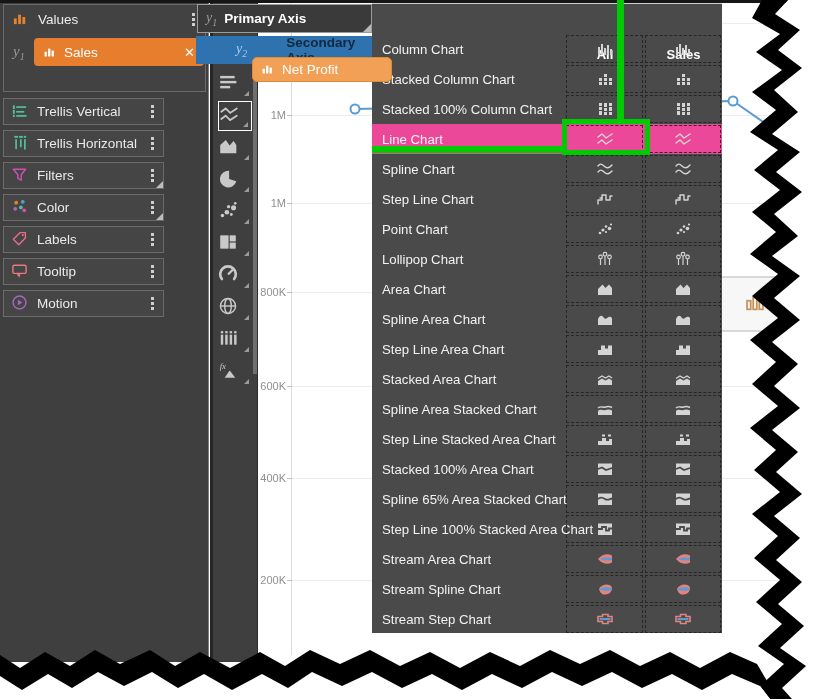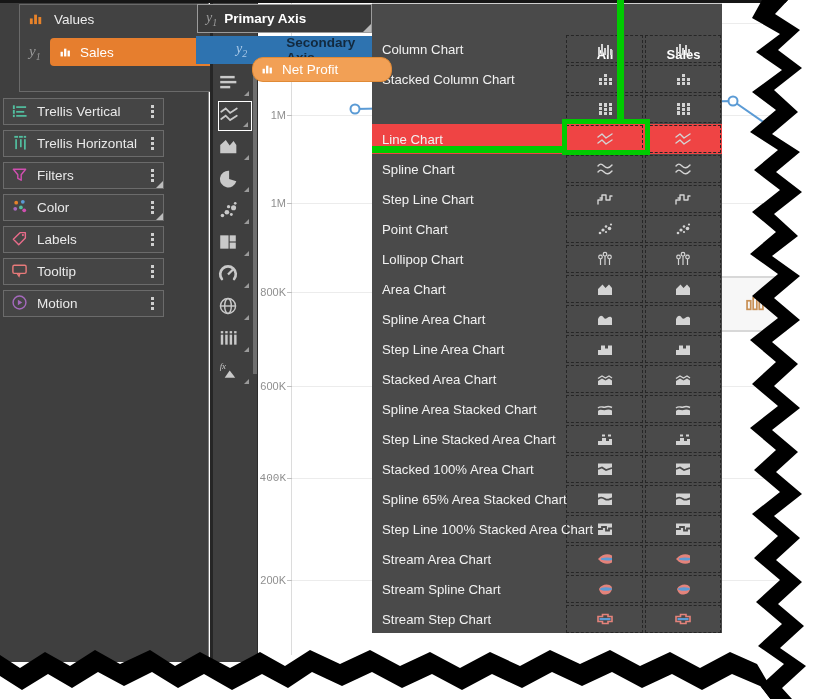--- a/index.html
+++ b/index.html
@@ -16,21 +16,21 @@
   .mini-panel{position:absolute;left:722px;top:276px;width:66px;height:56px;background:#f7f7f7;
     border-top:2px solid #d8d8d8;border-bottom:2px solid #d8d8d8;z-index:3;
     display:flex;align-items:center;justify-content:center;}
 
   .top-strip{position:absolute;left:0;top:0;width:792px;height:3px;background:#161616;z-index:25;}
 
   
   .sidebar{position:absolute;left:0;top:0;width:209px;height:662px;background:#3f3f3f;
     border-right:1px solid #7c7c7c;z-index:10;}
   .panel-gap{position:absolute;left:210px;top:0;width:3px;height:662px;background:#262626;z-index:10;}
-  .values-panel{position:absolute;left:3px;top:4px;width:203px;height:88px;border:1px solid #6a6a6a;background:#424242;margin-left:16px;}
+  .values-panel{position:absolute;left:3px;top:4px;width:203px;height:88px;border:1px solid #6a6a6a;background:#424242;}
   .vp-header{display:flex;align-items:center;height:28px;padding:0 8px;gap:9px;}
   .vp-header .lbl{flex:1;color:#ededed;font-size:13.5px;}
   .y-prefix{position:absolute;left:9px;top:38px;color:#9a9a9a;font-family:"Liberation Serif",serif;
     font-style:italic;font-size:15px;}
   .y-prefix sub{font-size:10px;}
   .chip{position:absolute;left:30px;top:33px;width:170px;height:28px;background:#e67e2e;border-radius:4px;
     display:flex;align-items:center;gap:7px;padding:0 9px;color:#fff;font-size:13.5px;}
   .chip .x{margin-left:auto;font-size:13px;cursor:pointer;}
   .side-items{position:absolute;left:0;top:98px;width:167px;}
   .side-item{height:27px;margin:0 3px 5px 3px;border:1px solid #6b6b6b;background:#454545;
@@ -57,32 +57,32 @@
   .dd .yp sub{font-size:10px;}
   .dd-primary{left:197px;top:4px;width:175px;height:29px;background:#3a3a3a;border:1px solid #9b9b9b;color:#fff;}
   .dd-primary .yp{color:#9a9a9a;}
   .dd-primary .lbl{font-weight:bold;}
   .dd-primary::after{content:'';position:absolute;right:0;bottom:0;border-style:solid;
     border-width:0 0 8px 8px;border-color:transparent transparent #b9b9b9 transparent;}
   .dd-secondary{left:196px;top:36px;width:176px;height:28px;background:#2e73b0;color:#12293e;}
   .dd-secondary .yp{color:#a9c9e8;margin-left:32px;}
   .dd-secondary .lbl{font-weight:bold;margin-left:32px;}
   .chip-drag{position:absolute;left:252px;top:57px;width:140px;height:25px;background:#f2a055;
-    border:1px solid #e08a36;border-radius:11px;display:flex;align-items:center;gap:7px;padding:0 8px;
+    border:1px solid #e08a36;border-radius:5px;display:flex;align-items:center;gap:7px;padding:0 8px;
     color:#fff;font-size:13.5px;z-index:40;}
 
   
   .menu{position:absolute;left:372px;top:3px;width:350px;height:630px;background:#4a4a4a;
     border-top:1px solid #cfcfcf;z-index:30;}
   .menu-header{height:30px;position:relative;}
   .menu-header span{position:absolute;top:7px;font-size:13px;font-weight:bold;color:#fff;text-align:center;margin-top:36px;}
   .col-all{left:195px;width:76px;}
   .col-sales{left:274px;width:75px;}
   .m-row{height:30px;position:relative;display:flex;align-items:center;}
-  .m-row.hl{background:#ef4444;}
+  .m-row.hl{background:#ec4899;}
   .m-label{padding-left:10px;font-size:13.2px;color:#f2f2f2;white-space:nowrap;}
   .cell{position:absolute;top:1px;height:28px;border:1px dashed #262626;display:flex;
     align-items:center;justify-content:center;}
   .cell.all{left:194px;width:77px;}
   .cell.sales{left:273px;width:76px;}
 
   
   .anno{position:absolute;z-index:50;pointer-events:none;}
   .anno-vline{left:617px;top:0;width:7px;height:122px;}
   .anno-hline{left:372px;top:146px;width:191px;height:7px;}
@@ -107,21 +107,21 @@
         <div class="tick-mark" style="top: 203px;"></div>
         <div class="tick-lbl" style="top: 197px;">1M</div>
         <div class="grid" style="top: 292px;"></div>
         <div class="tick-mark" style="top: 292px;"></div>
         <div class="tick-lbl" style="top: 286px;">800K</div>
         <div class="grid" style="top: 386px;"></div>
         <div class="tick-mark" style="top: 386px;"></div>
         <div class="tick-lbl" style="top: 380px;">600K</div>
         <div class="grid" style="top: 478px;"></div>
         <div class="tick-mark" style="top: 478px;"></div>
-        <div class="tick-lbl" style="top: 472px; font-family: Liberation Mono, monospace;">400K</div>
+        <div class="tick-lbl" style="top: 472px;">400K</div>
         <div class="grid" style="top: 580px;"></div>
         <div class="tick-mark" style="top: 580px;"></div>
         <div class="tick-lbl" style="top: 574px;">200K</div>
       </div>
   </div>
   <svg class="series-svg" width="826" height="699">
     <polyline points="355,109 733,101 798,146" fill="none" stroke="#5b9bd5" stroke-width="2"></polyline>
     <circle cx="355" cy="109" r="4.5" fill="#fff" stroke="#5b9bd5" stroke-width="2"></circle>
     <circle cx="733" cy="101" r="4.5" fill="#fff" stroke="#5b9bd5" stroke-width="2"></circle>
   </svg>
@@ -430,20 +430,21 @@
                 <rect x="8" y="4" width="3" height="3"></rect>
                 <rect x="8" y="8" width="3" height="3"></rect>
                 <rect x="8" y="12" width="3" height="3"></rect>
                 <rect x="13" y="8" width="3" height="3"></rect>
                 <rect x="13" y="12" width="3" height="3"></rect>
               </g>
             </svg>
           </span>
         </div>
         <div class="m-row">
+          <span class="m-label">Stacked 100% Column Chart</span>
           <span class="cell all">
             <svg viewBox="0 0 18 18" width="18" height="18">
               <g fill="#d4d4d4">
                 <rect x="3" y="3" width="3" height="3"></rect>
                 <rect x="3" y="7" width="3" height="3"></rect>
                 <rect x="3" y="11" width="3" height="4"></rect>
                 <rect x="8" y="3" width="3" height="4"></rect>
                 <rect x="8" y="8" width="3" height="3"></rect>
                 <rect x="8" y="12" width="3" height="3"></rect>
                 <rect x="13" y="3" width="3" height="3"></rect>

